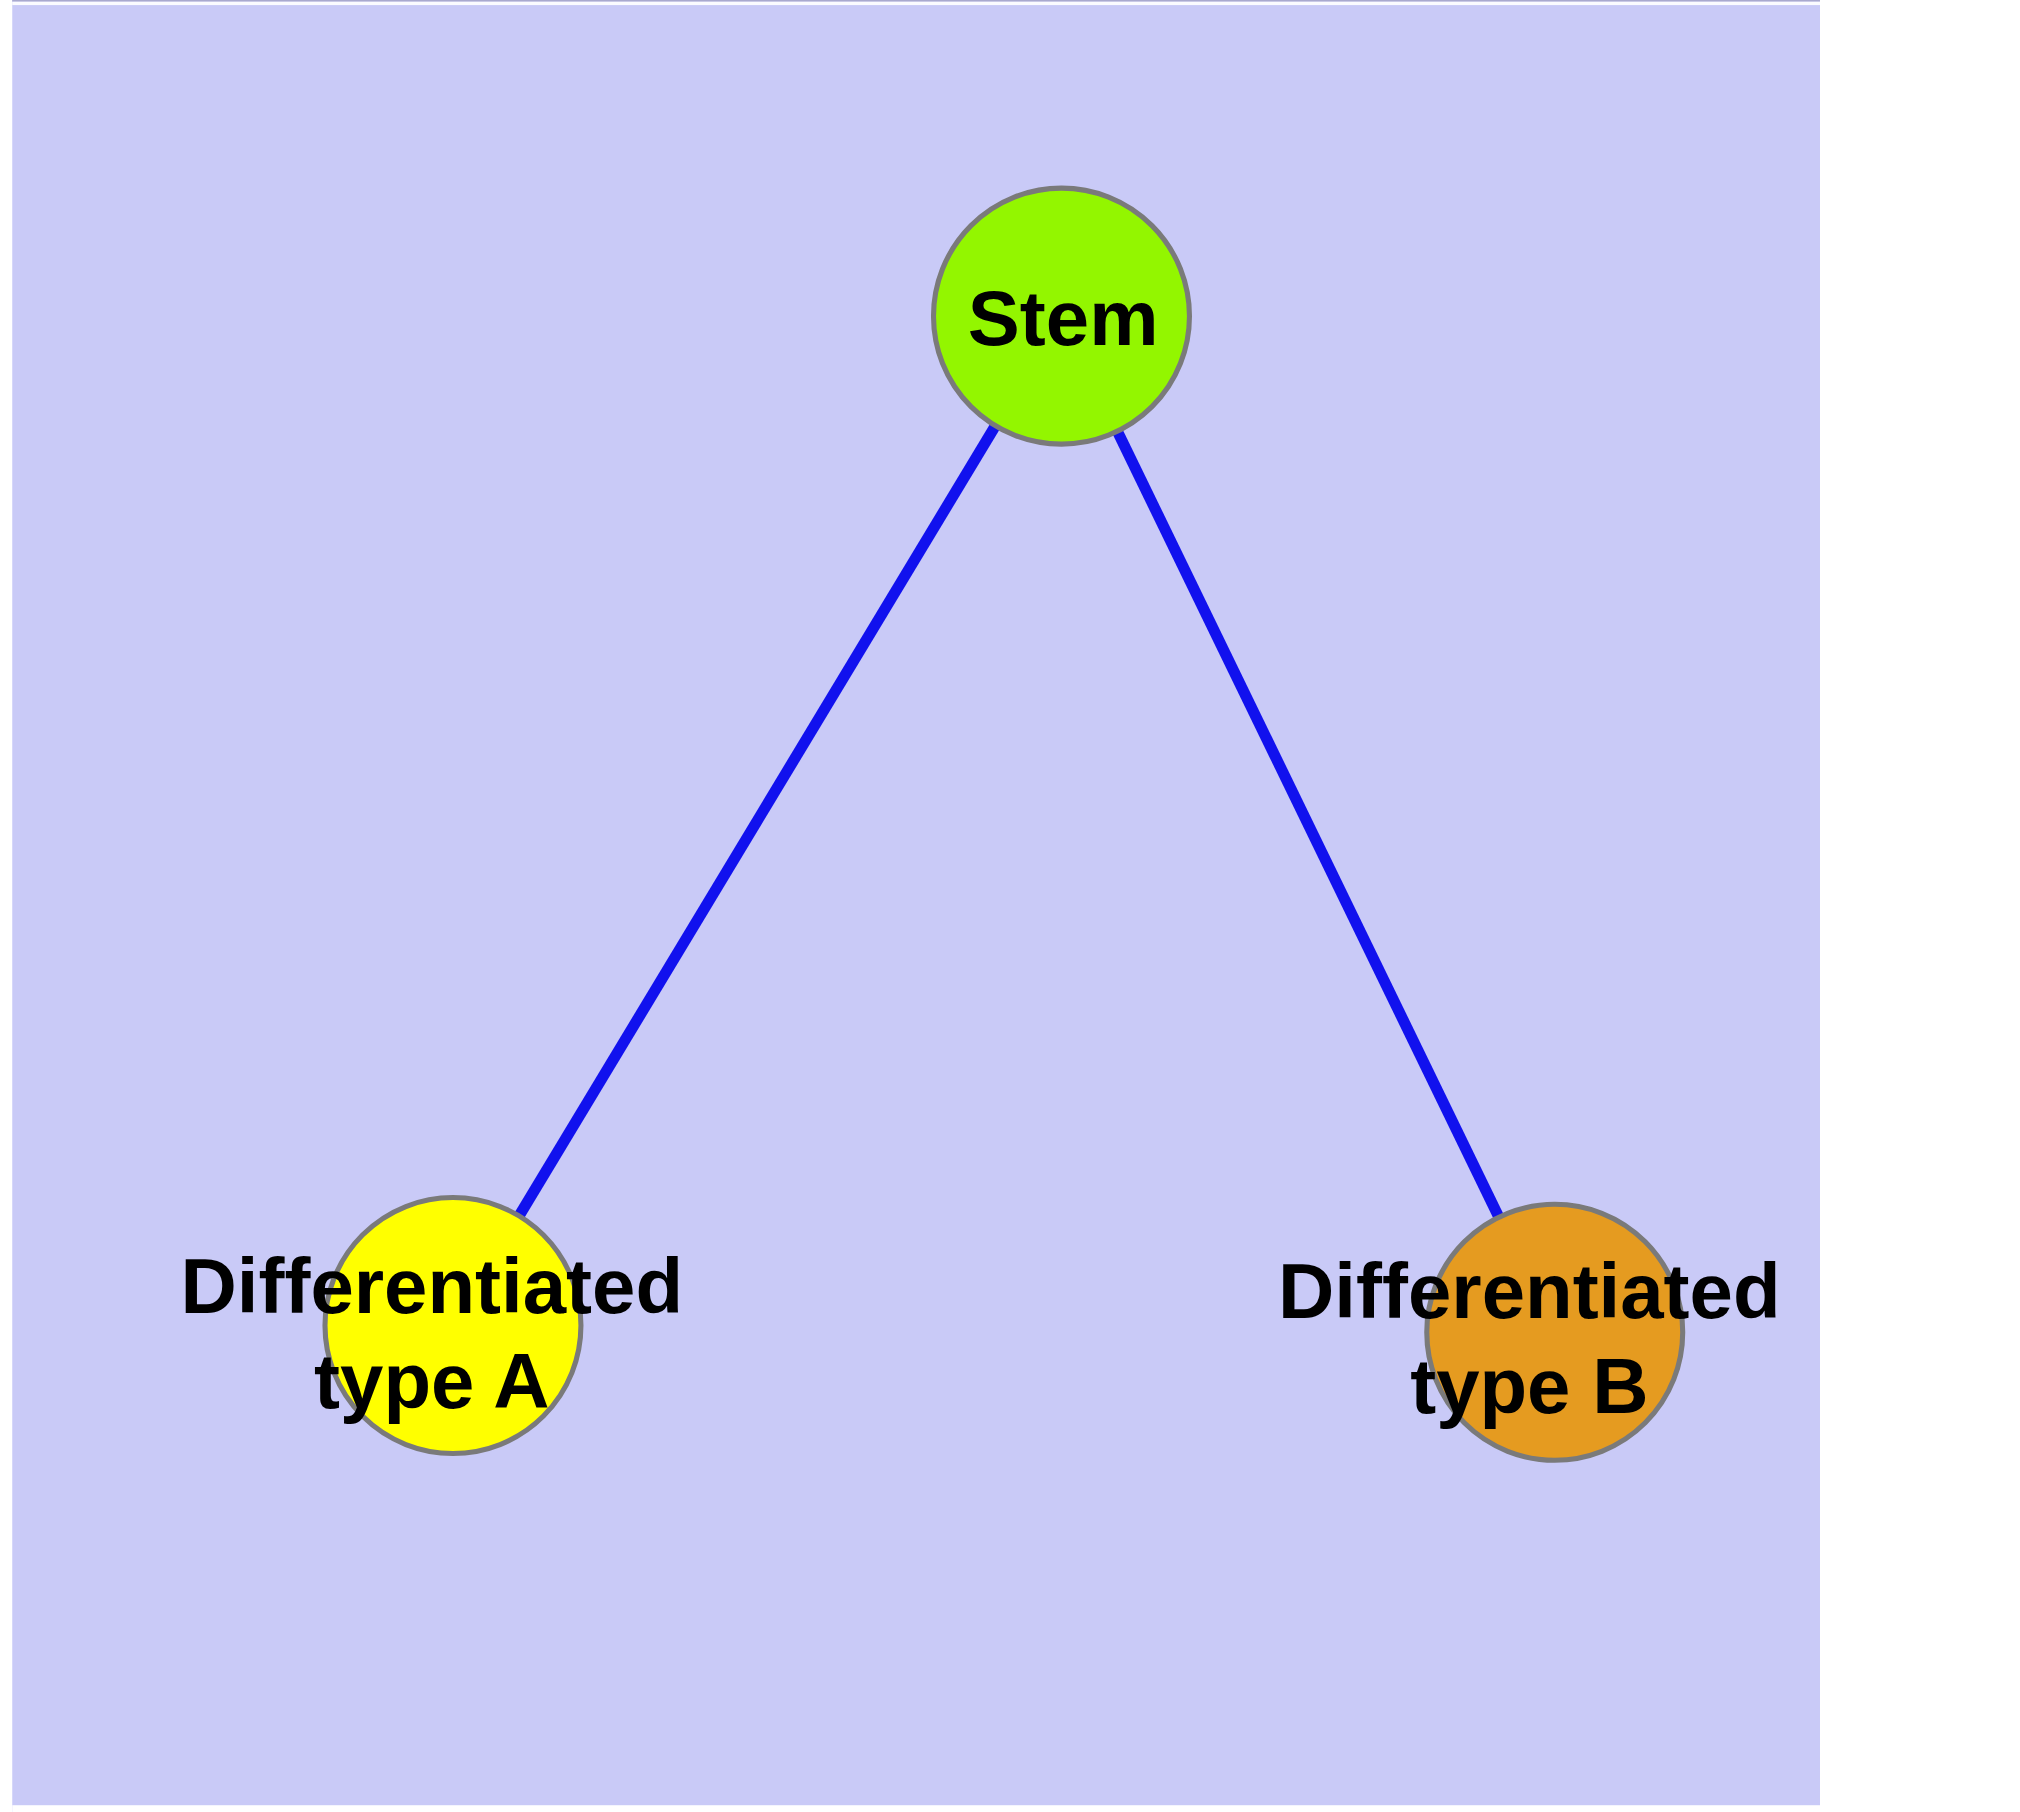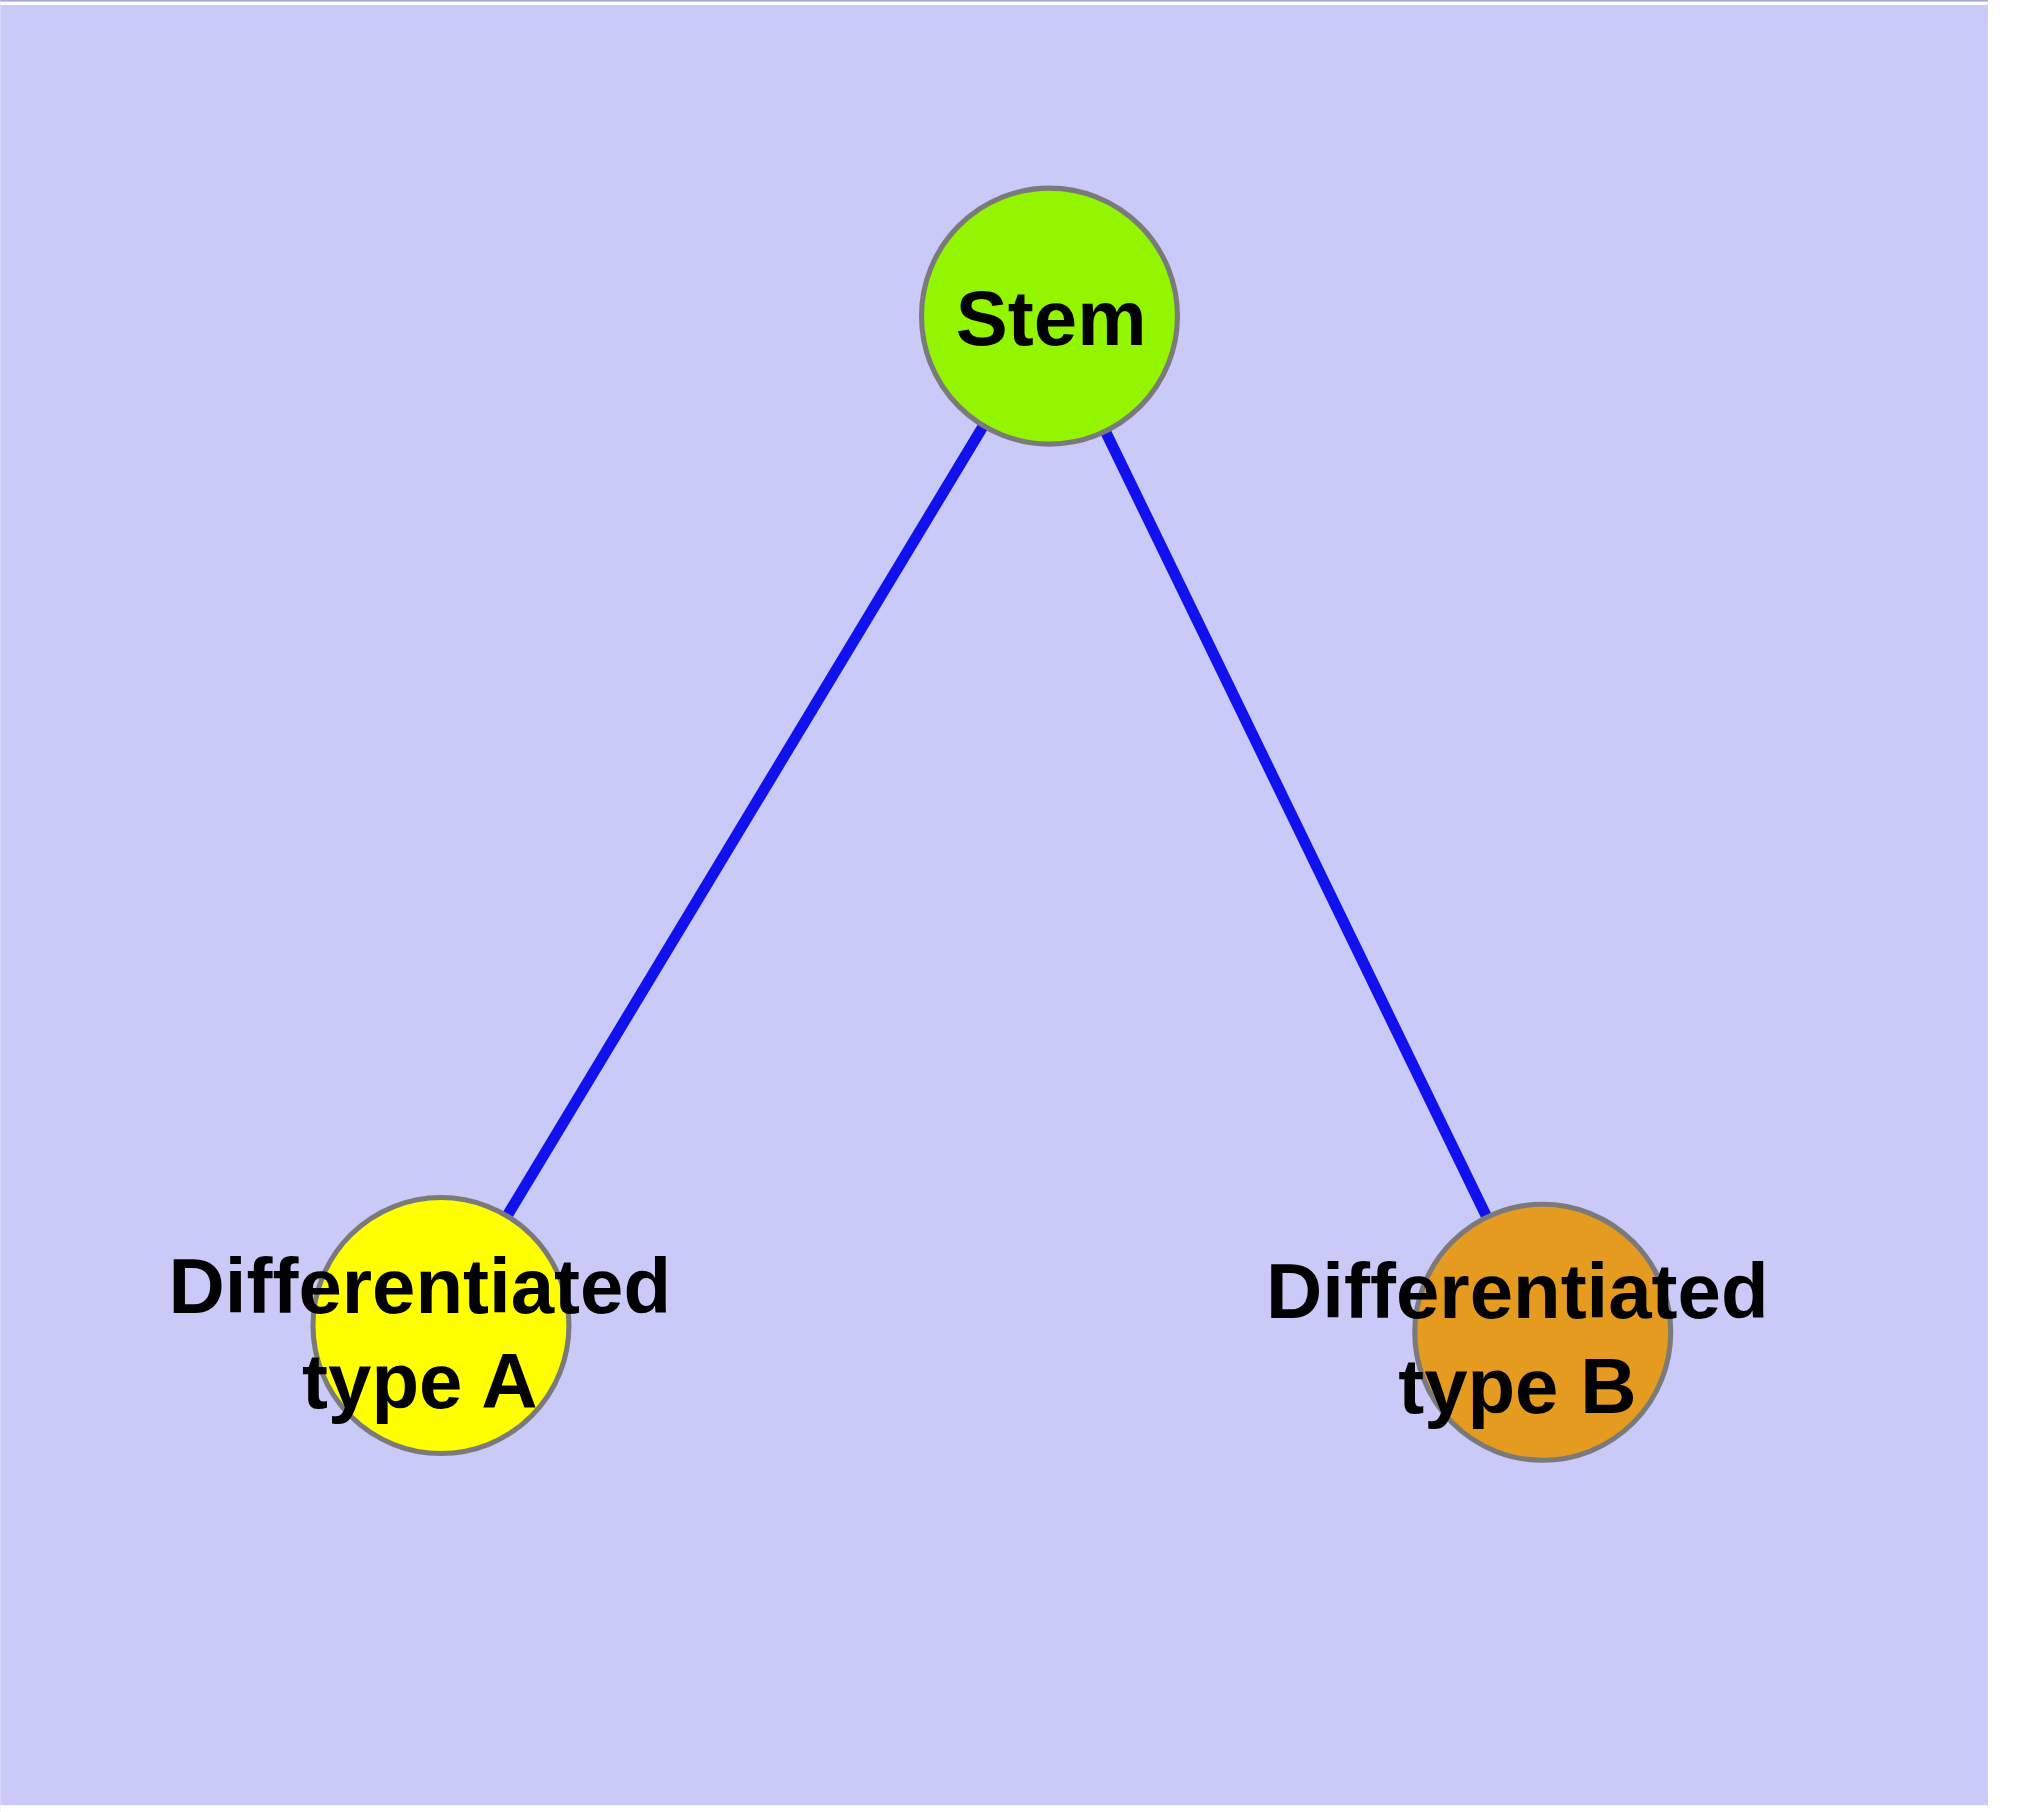--- a/index.html
+++ b/index.html
@@ -2,24 +2,25 @@
 <html style="font-size:13.6px"><head>
 <meta charset="utf-8">
 <style>
   html, body {
     margin: 0;
     padding: 0;
     background: #ffffff;
   }
   .stage {
     position: relative;
-    width: 1988px;
+    width: 1808px;
     height: 1812px;
     overflow: hidden;
     font-family: "Liberation Sans", sans-serif;
+    margin-left: 12px;
   }
   .stage svg {
     display: block;
     width: 2021px;
     height: 1812px;
   }
   .node-label {
     font-family: "Liberation Sans", "DejaVu Sans", sans-serif;
     font-weight: bold;
     font-size: 92px;

